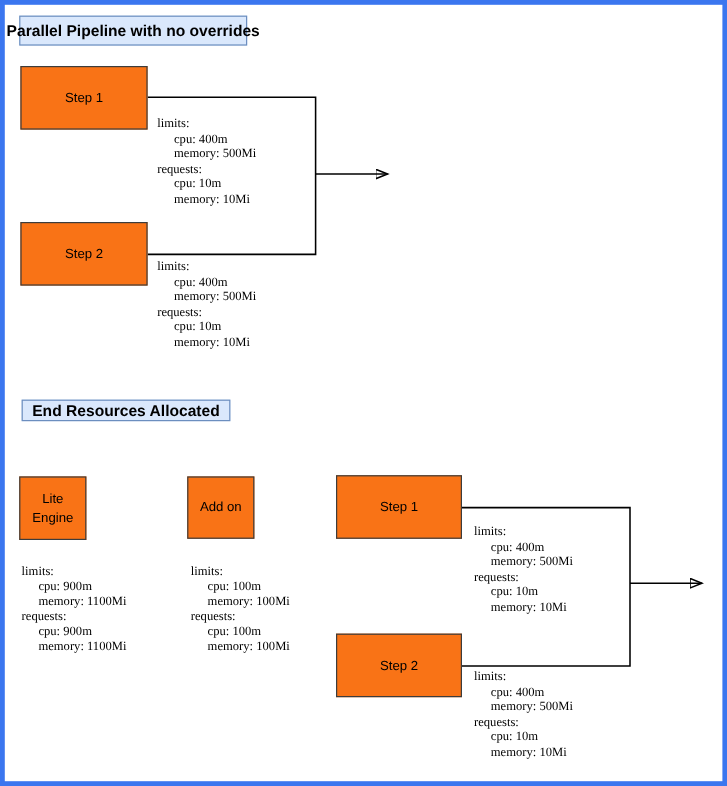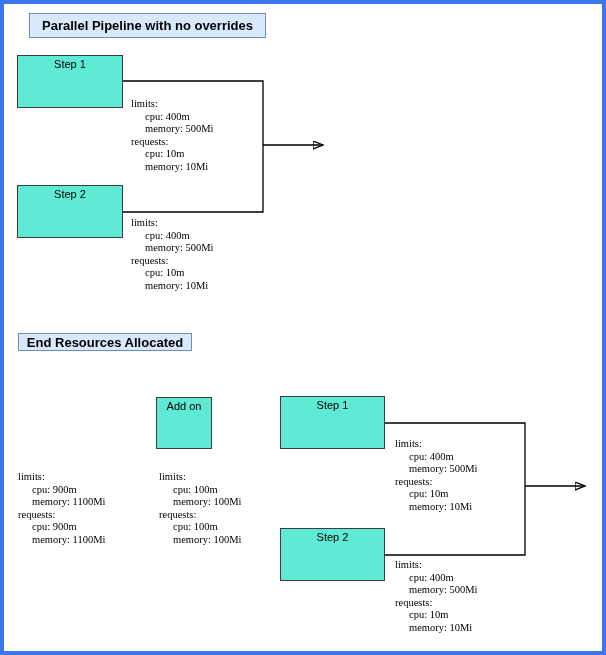--- a/index.html
+++ b/index.html
@@ -22,25 +22,26 @@
     font-size: 13px;
     font-weight: bold;
     display: flex;
     align-items: center;
     justify-content: center;
     white-space: nowrap;
   }
   .node {
     position: absolute;
     box-sizing: border-box;
-    background: #5eead4;
+    background: #f97316;
     border: 1px solid #3c3c3c;
     display: flex;
     flex-direction: column;
     align-items: center;
+    justify-content: center;
     font-size: 11px;
     line-height: 16px;
     text-align: center;
   }
   .res {
     position: absolute;
     font-size: 10.5px;
     line-height: 12.5px;
     white-space: nowrap;
     font-family: Liberation Serif, serif;
@@ -70,21 +71,21 @@
       </marker>
     </defs>
 
     <path d="M119 77 L259 77 L259 208 L119 208"></path>
     <line x1="259" y1="141" x2="319" y2="141" marker-end="url(#arrowhead)"></line>
 
     <path d="M381 419 L521 419 L521 551 L381 551"></path>
     <line x1="521" y1="482" x2="581" y2="482" marker-end="url(#arrowhead)"></line>
   </svg>
 
-  <div class="section-header" style="left:12px; top:9px; width:237px; height:25px;margin-left:13px;">Parallel Pipeline with no overrides</div>
+  <div class="section-header" style="left:12px; top:9px; width:190px; height:25px;">Parallel Pipeline with no overrides</div>
 
   <div class="node" style="left:13px; top:51px; width:106px; height:53px;">
     <span>Step 1</span>
   </div>
 
   <div class="node" style="left:13px; top:181px; width:106px; height:53px;">
     <span>Step 2</span>
   </div>
 
   <div class="res" style="left:127px; top:94px;">
@@ -100,20 +101,24 @@
     <div>limits:</div>
     <div class="indent">cpu: 400m</div>
     <div class="indent">memory: 500Mi</div>
     <div>requests:</div>
     <div class="indent">cpu: 10m</div>
     <div class="indent">memory: 10Mi</div>
   </div>
 
   <div class="section-header" style="left:14px; top:329px; width:174px; height:18px;">End Resources Allocated</div>
 
+  <div class="node" style="left:12px; top:393px; width:56px; height:53px;">
+    <span>Lite</span>
+    <span>Engine</span>
+  </div>
 
   <div class="node" style="left:152px; top:393px; width:56px; height:52px;">
     <span>Add on</span>
   </div>
 
   <div class="node" style="left:276px; top:392px; width:105px; height:53px;">
     <span>Step 1</span>
   </div>
 
   <div class="node" style="left:276px; top:524px; width:105px; height:53px;">

